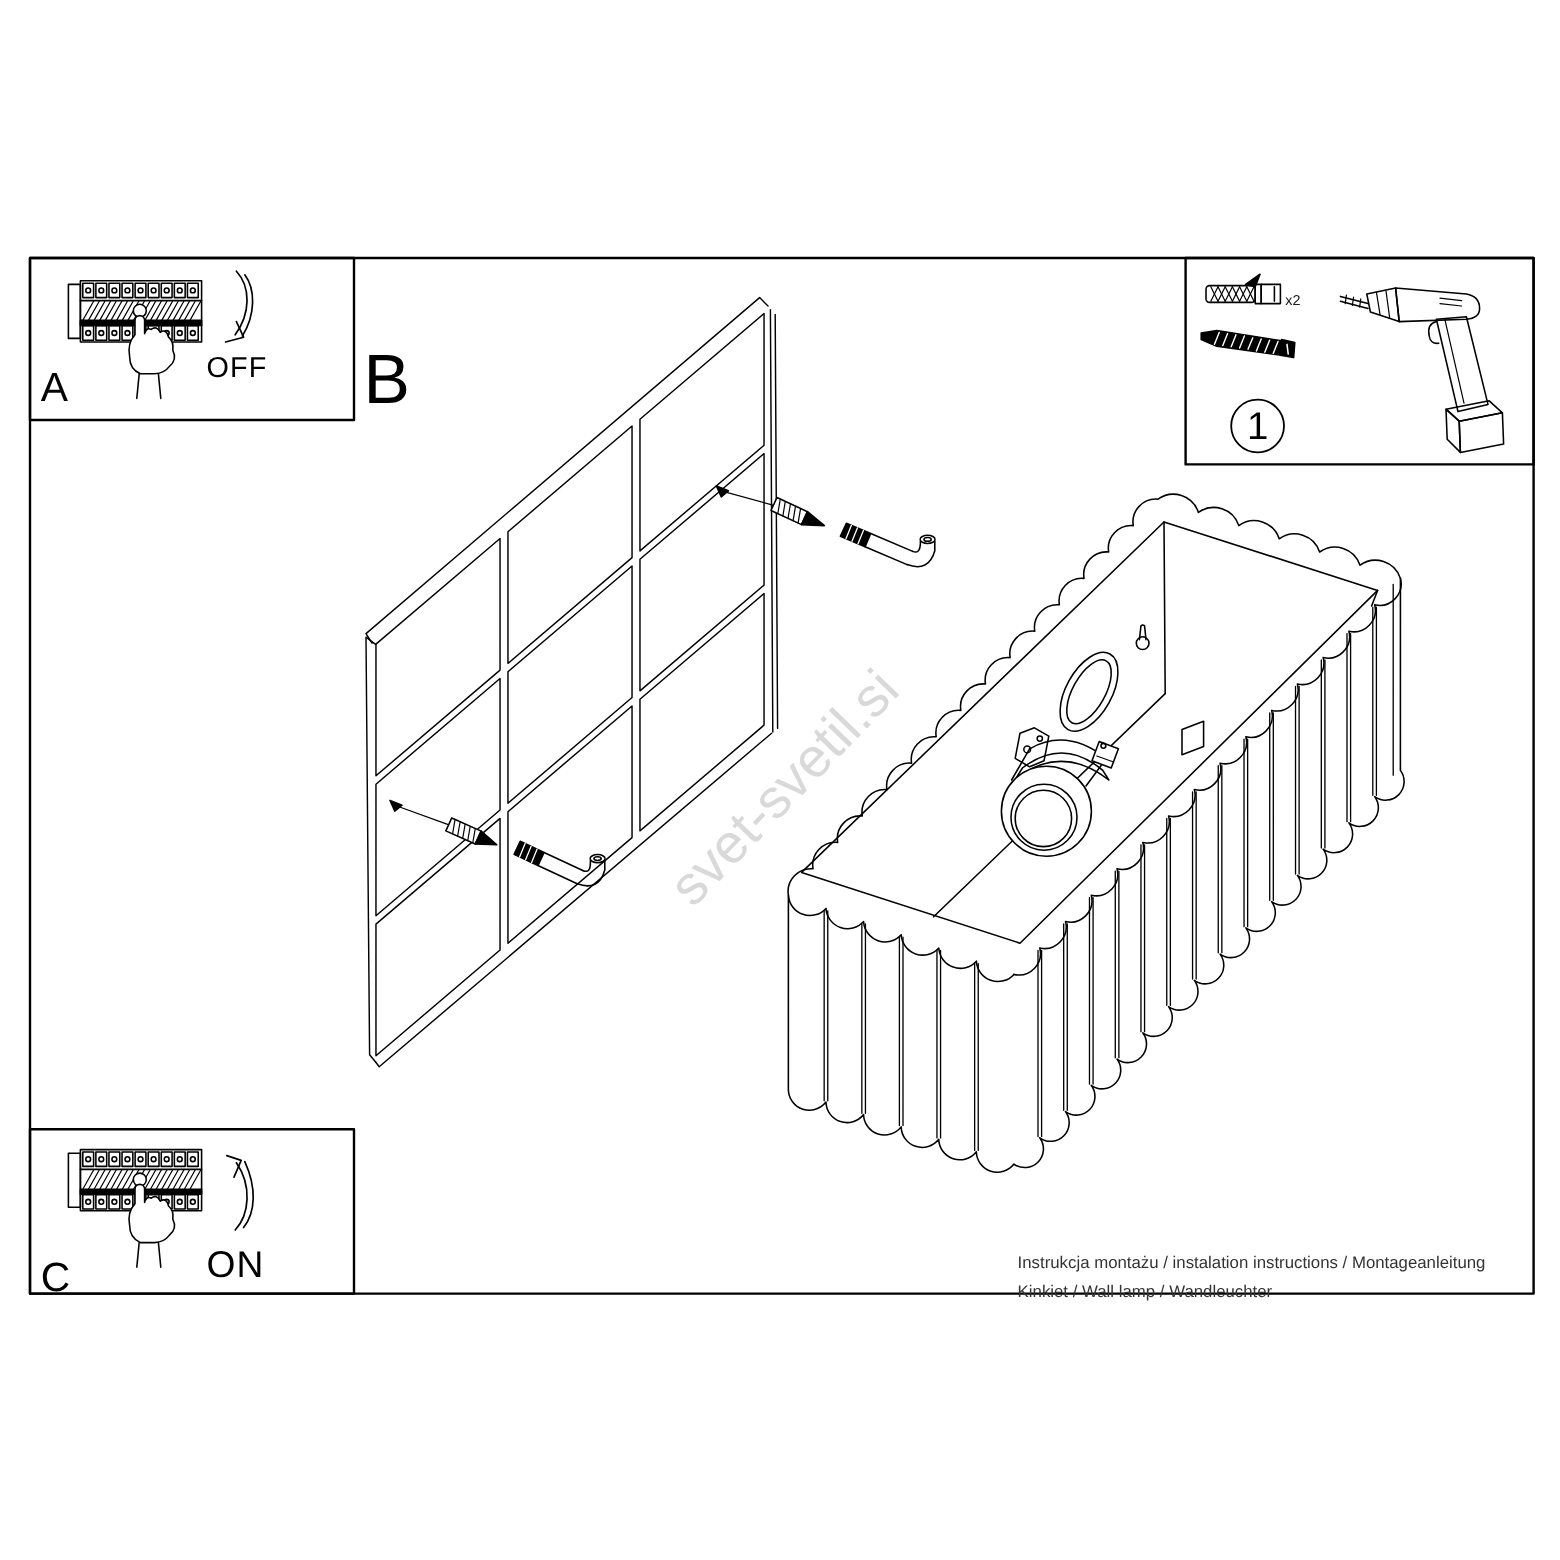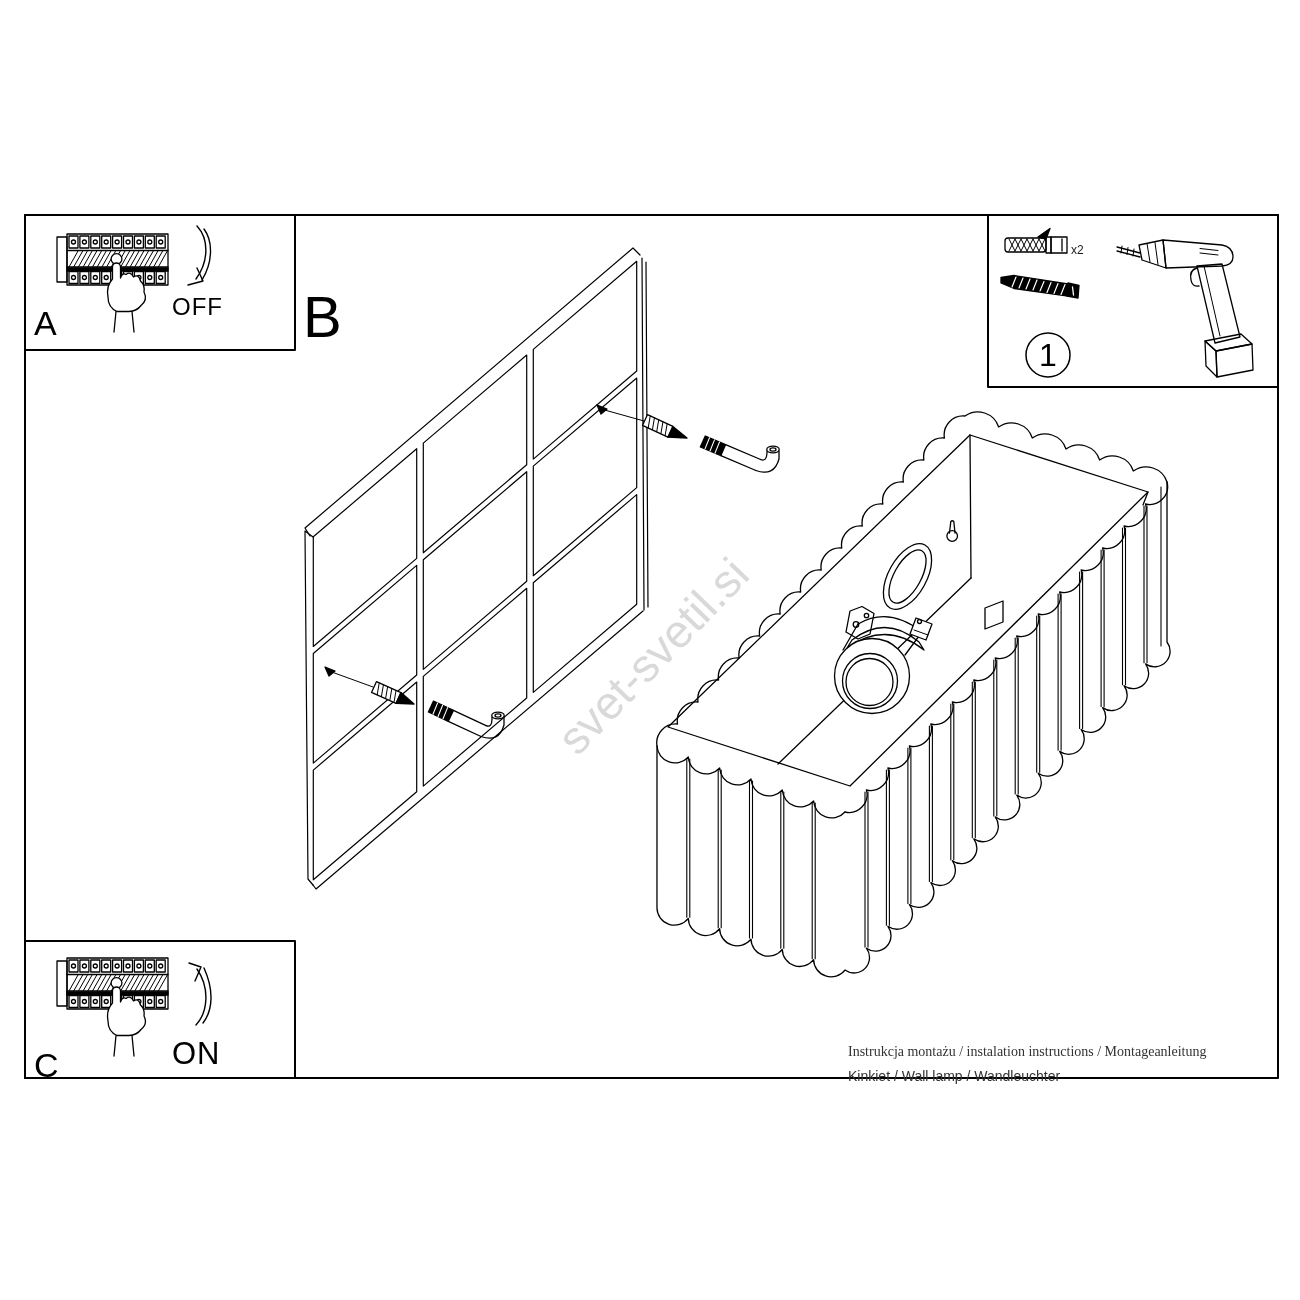--- a/index.html
+++ b/index.html
@@ -6,21 +6,21 @@
   .page{position:relative;width:1300px;height:1300px;background:#ffffff;overflow:hidden;
         font-family:"Liberation Sans",sans-serif;color:#000;}
   .txt{position:absolute;white-space:nowrap;line-height:1;color:#000;}
   .label-a{left:34px;top:306px;font-size:34px;}
   .label-b{left:303px;top:288px;font-size:58px;}
   .label-c{left:34px;top:1048px;font-size:34px;}
   .label-off{left:172px;top:295px;font-size:24px;letter-spacing:1px;}
   .label-on{left:172px;top:1038px;font-size:31px;letter-spacing:1px;}
   .label-x2{left:1035px;top:244px;font-size:12px;color:#1a1a1a;margin-left:36px;}
   .label-1{left:1032px;top:339px;width:32px;text-align:center;font-size:32px;}
-  .cap1{left:848px;top:1045px;font-size:14px;color:#333;font-family:Liberation Serif, serif;}
+  .cap1{left:848px;top:1045px;font-size:14px;color:#333;}
   .cap2{left:848px;top:1069px;font-size:14px;color:#333;}
   .watermark{position:absolute;left:653px;top:656px;font-size:46px;color:#d9d9d9;
              transform:translate(-50%,-50%) rotate(-46deg);white-space:nowrap;z-index:1;}
   svg.art{position:absolute;left:0;top:0;z-index:2;}
   .txt{z-index:3;}
 </style>
 </head>
 <body>
 
 <div class="page">

